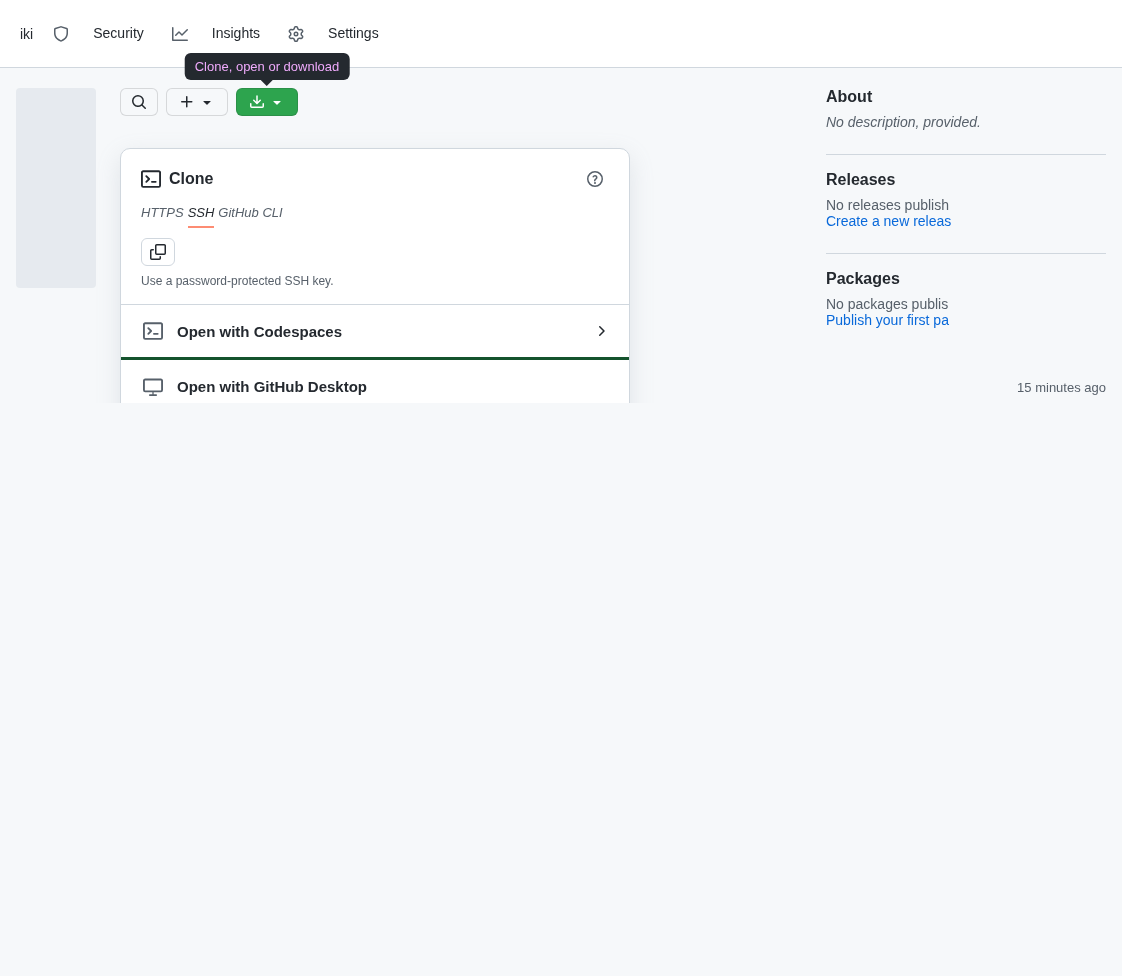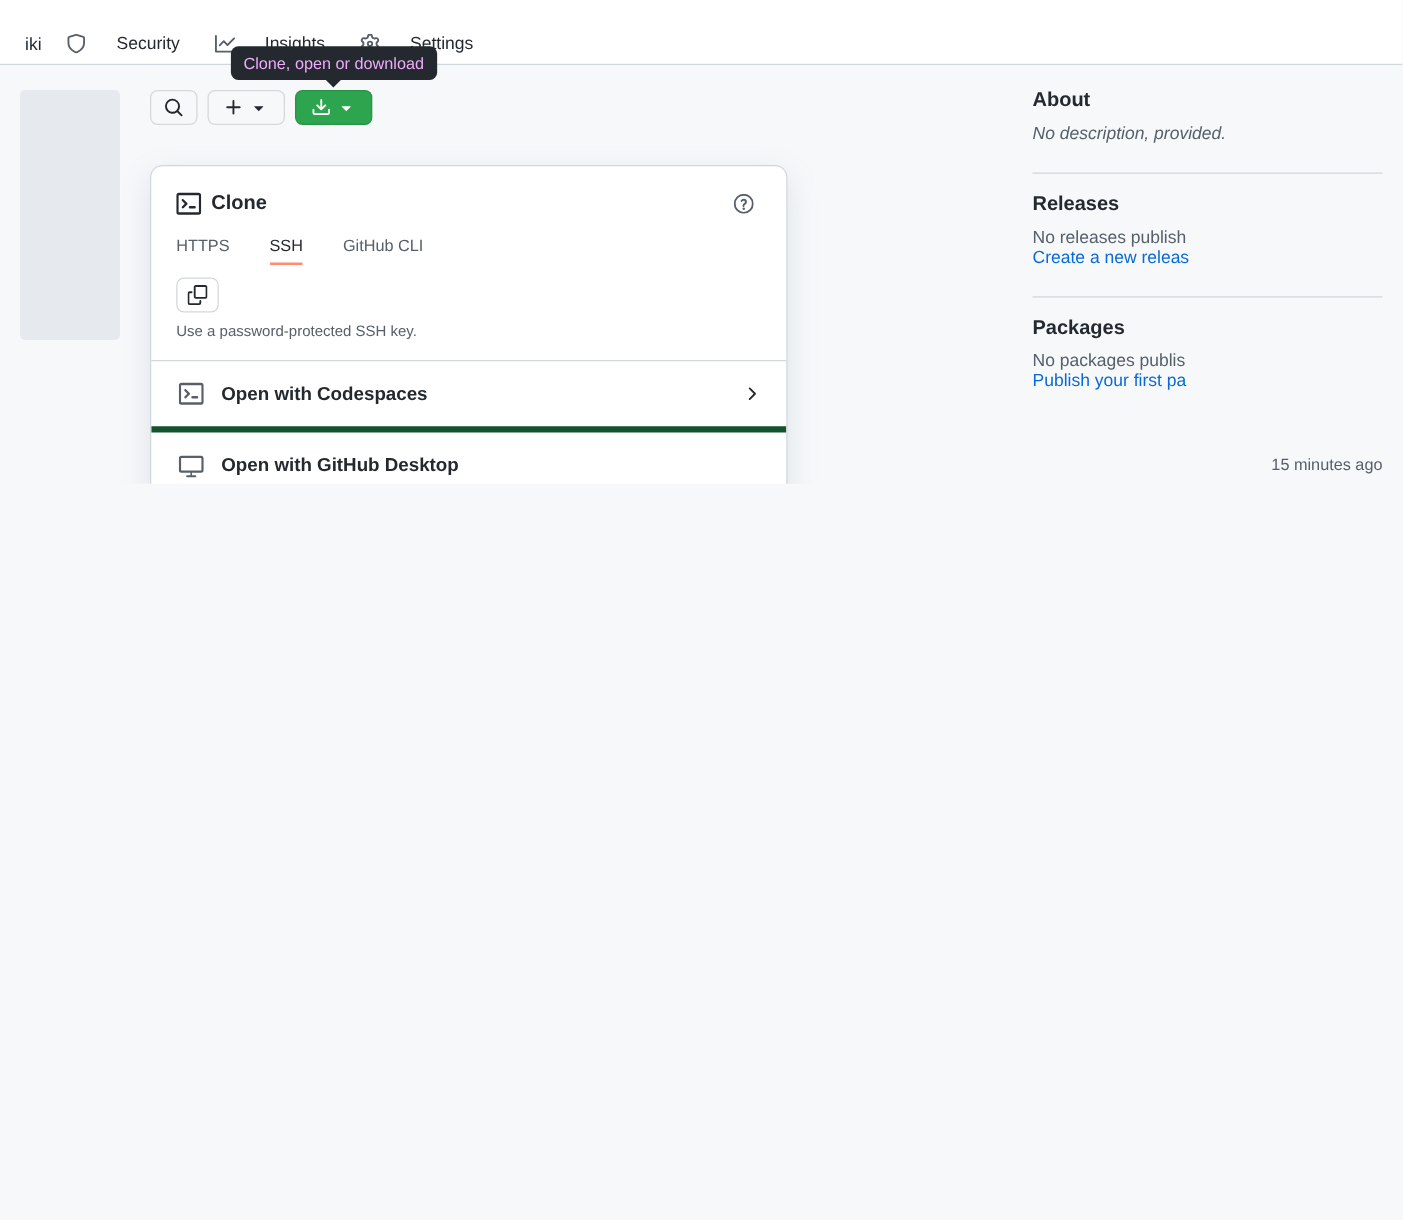--- a/index.html
+++ b/index.html
@@ -6,25 +6,25 @@
     body {
       font-family: -apple-system, BlinkMacSystemFont, "Segoe UI", Helvetica, Arial, sans-serif;
       font-size: 14px;
       background: #f6f8fa;
       color: #24292f;
     }
 
     
     .top-nav {
       display: flex;
-      align-items: flex-end;
+      align-items: center;
       background: #fff;
       border-bottom: 1px solid #d0d7de;
       padding: 0 16px;
-      height: 52px;
+      height: 68px;
       gap: 4px;
     }
     .nav-item {
       display: flex;
       align-items: center;
       gap: 24px;
       padding: 8px 12px;
       border-radius: 6px;
       color: #24292f;
       font-size: 14px;
@@ -164,21 +164,22 @@
     .clone-title {
       display: flex;
       align-items: center;
       gap: 8px;
       font-size: 16px;
       font-weight: 600;
     }
 
     .clone-tabs {
       display: flex;
-      gap: 32px;
+      gap: 4px;
+      font-style: italic;
     }
 
     .clone-tab {
       font-size: 13px;
       font-weight: 500;
       padding-bottom: 6px;
       cursor: pointer;
       color: #57606a;
       border-bottom: 2px solid transparent;
     }
@@ -225,21 +226,21 @@
       margin-top: 8px;
       padding-bottom: 4px;
     }
 
     
     .clone-option {
       display: flex;
       align-items: center;
       justify-content: space-between;
       padding: 16px 20px;
-      border-bottom: 5px solid #14532d;
+      border-bottom: 3px solid #14532d;
       cursor: pointer;
     }
     .clone-option:last-child { border-bottom: none; }
 
     .clone-option-left {
       display: flex;
       align-items: center;
       gap: 12px;
       font-size: 15px;
       font-weight: 600;

